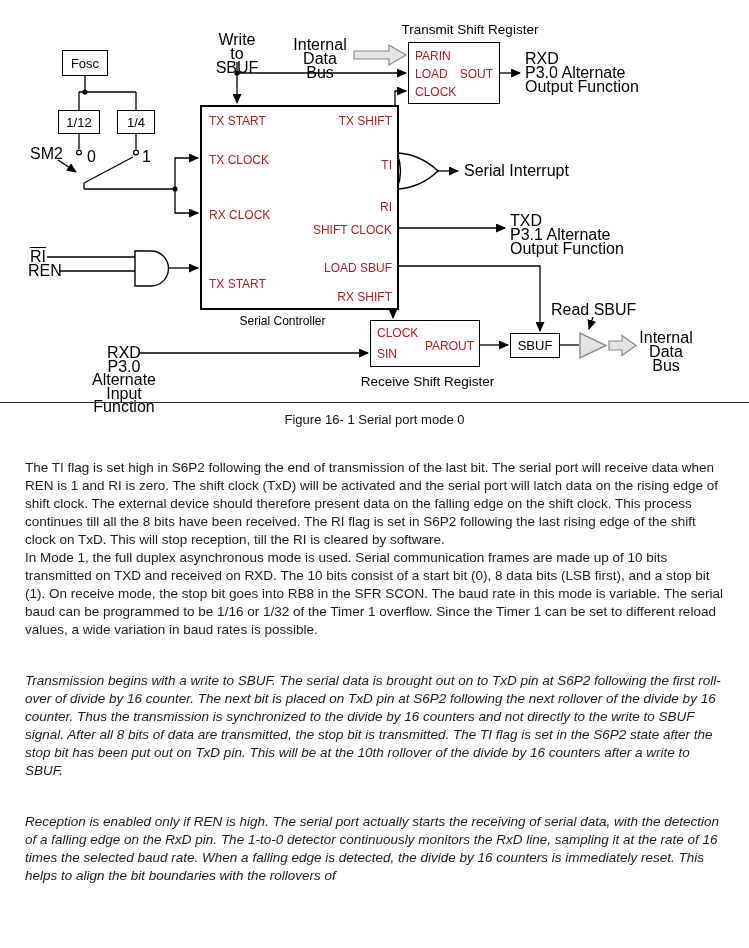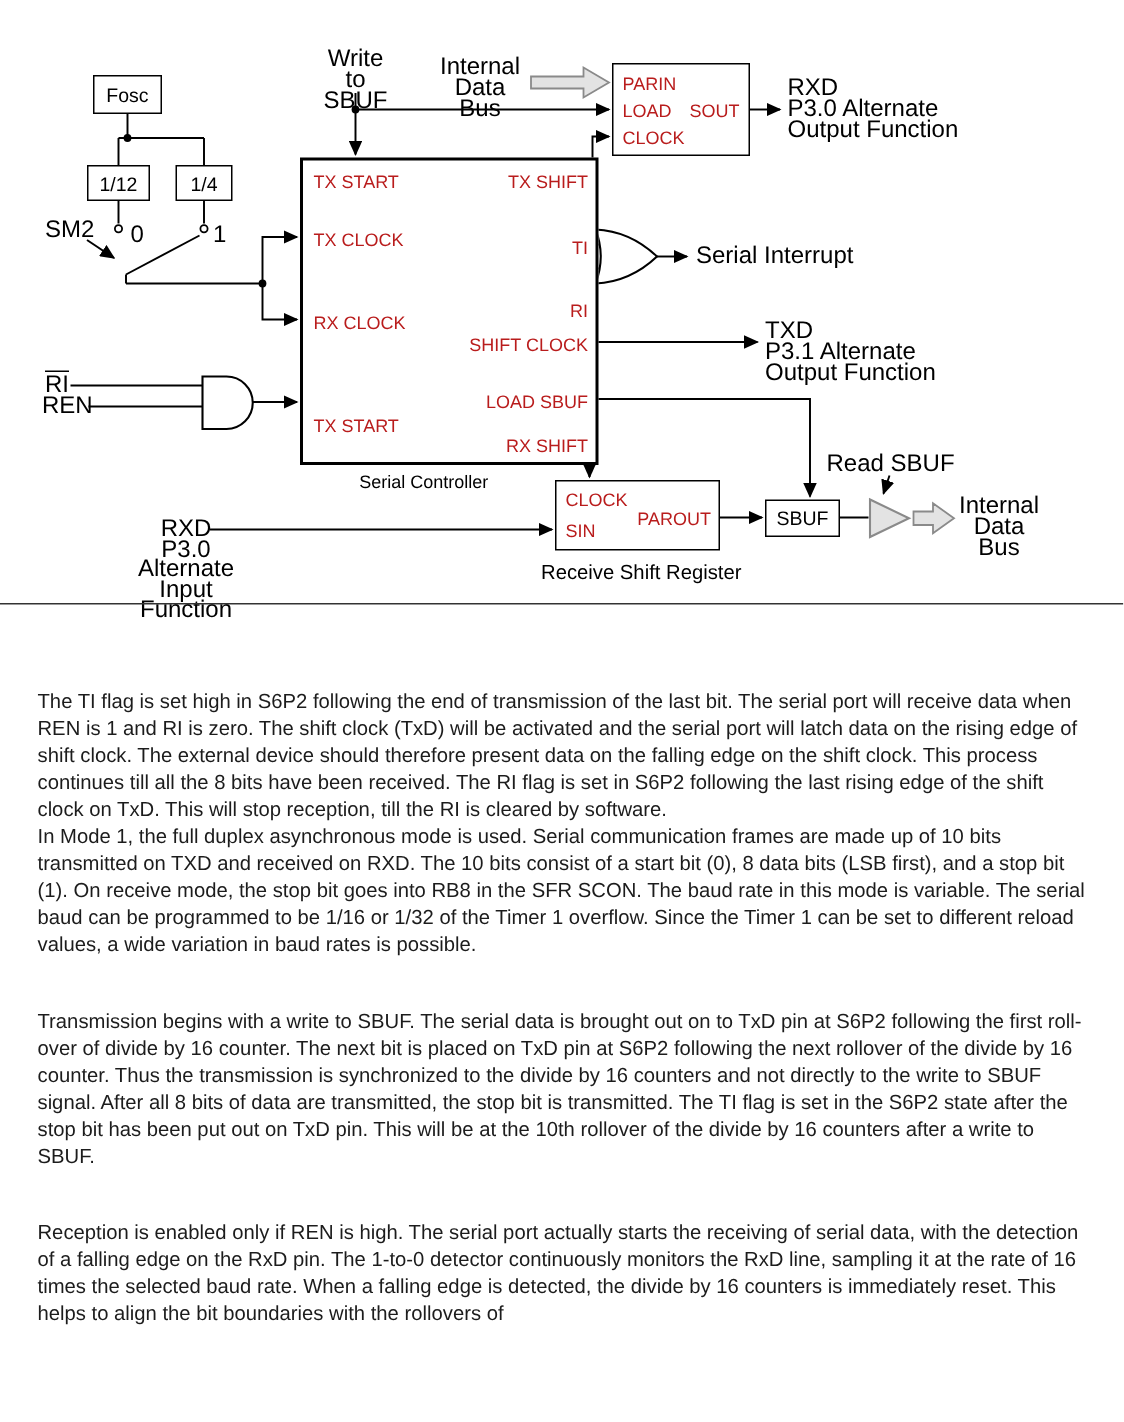--- a/index.html
+++ b/index.html
@@ -17,21 +17,21 @@
   .box { position:absolute; border:1.5px solid #000; background:#fff; color:#000; }
   .box.center { display:flex; align-items:center; justify-content:center; font-size:13px; }
   .box.heavy { border-width:2px; }
   .pin { position:absolute; font-size:12px; line-height:14px; white-space:nowrap; color:#b91c1c; }
   .hline { position:absolute; left:0; top:402px; width:749px; border-top:1.3px solid #333; }
   .caption { position:absolute; left:0; top:412px; width:749px; text-align:center;
              font-size:13px; color:#111; }
   .body { position:absolute; left:25px; top:459px; width:702px; font-size:13.5px;
           line-height:18px; color:#1c1c1c; }
   .body p { margin:0; }
-  .body .sp { margin-top:33px; }
+  .body .sp { margin-top:33px;font-style:italic; }
   .heading { display:flex; gap:12px; font-size:15px; font-weight:bold; color:#111;
              margin:14px 0 4px 0; }
 </style>
 </head>
 <body>
 
 <div class="page">
 
   <div class="figure">
 
@@ -84,20 +84,21 @@
         <circle cx="237" cy="73" r="2.6"></circle>
         <circle cx="85" cy="92" r="2.6"></circle>
         <circle cx="175" cy="189" r="2.6"></circle>
       </g>
       <g fill="#fff" stroke="#000" stroke-width="1.2">
         <circle cx="79" cy="152.5" r="2.4"></circle>
         <circle cx="136" cy="152.5" r="2.4"></circle>
       </g>
     </svg>
 
+    <div class="lbl c title13" style="left:375px;top:22px;width:190px;">Transmit Shift Register</div>
     <div class="lbl c" style="left:210px;top:33px;width:54px;">Write to
 SBUF</div>
     <div class="lbl c" style="left:288px;top:38px;width:64px;">Internal
 Data Bus</div>
     <div class="lbl" style="left:525px;top:52px;">RXD
 P3.0 Alternate
 Output Function</div>
     <div class="lbl" style="left:464px;top:164px;">Serial Interrupt</div>
     <div class="lbl" style="left:510px;top:214px;">TXD
 P3.1 Alternate
@@ -144,20 +145,21 @@
       <span class="pin" style="left:6px;top:5px;">CLOCK</span>
       <span class="pin" style="left:6px;top:26px;">SIN</span>
       <span class="pin" style="right:5px;top:18px;">PAROUT</span>
     </div>
 
     <div class="box center" style="left:510px;top:333px;width:50px;height:25px;">SBUF</div>
   </div>
 
   <div class="hline"></div>
 
+  <div class="caption">Figure 16- 1 Serial port mode 0</div>
 
   <div class="body">
     <p>The TI flag is set high in S6P2 following the end of transmission of the last bit. The serial port will receive data when REN is 1 and RI is zero. The shift clock (TxD) will be activated and the serial port will latch data on the rising edge of shift clock. The external device should therefore present data on the falling edge on the shift clock. This process continues till all the 8 bits have been received. The RI flag is set in S6P2 following the last rising edge of the shift clock on TxD. This will stop reception, till the RI is cleared by software.</p>
     <p>In Mode 1, the full duplex asynchronous mode is used. Serial communication frames are made up of 10 bits transmitted on TXD and received on RXD. The 10 bits consist of a start bit (0), 8 data bits (LSB first), and a stop bit (1). On receive mode, the stop bit goes into RB8 in the SFR SCON. The baud rate in this mode is variable. The serial baud can be programmed to be 1/16 or 1/32 of the Timer 1 overflow. Since the Timer 1 can be set to different reload values, a wide variation in baud rates is possible.</p>
     <p class="sp">Transmission begins with a write to SBUF. The serial data is brought out on to TxD pin at S6P2 following the first roll-over of divide by 16 counter. The next bit is placed on TxD pin at S6P2 following the next rollover of the divide by 16 counter. Thus the transmission is synchronized to the divide by 16 counters and not directly to the write to SBUF signal. After all 8 bits of data are transmitted, the stop bit is transmitted. The TI flag is set in the S6P2 state after the stop bit has been put out on TxD pin. This will be at the 10th rollover of the divide by 16 counters after a write to SBUF.</p>
     <p class="sp">Reception is enabled only if REN is high. The serial port actually starts the receiving of serial data, with the detection of a falling edge on the RxD pin. The 1-to-0 detector continuously monitors the RxD line, sampling it at the rate of 16 times the selected baud rate. When a falling edge is detected, the divide by 16 counters is immediately reset. This helps to align the bit boundaries with the rollovers of</p>
   </div>
 
 </div>
 

